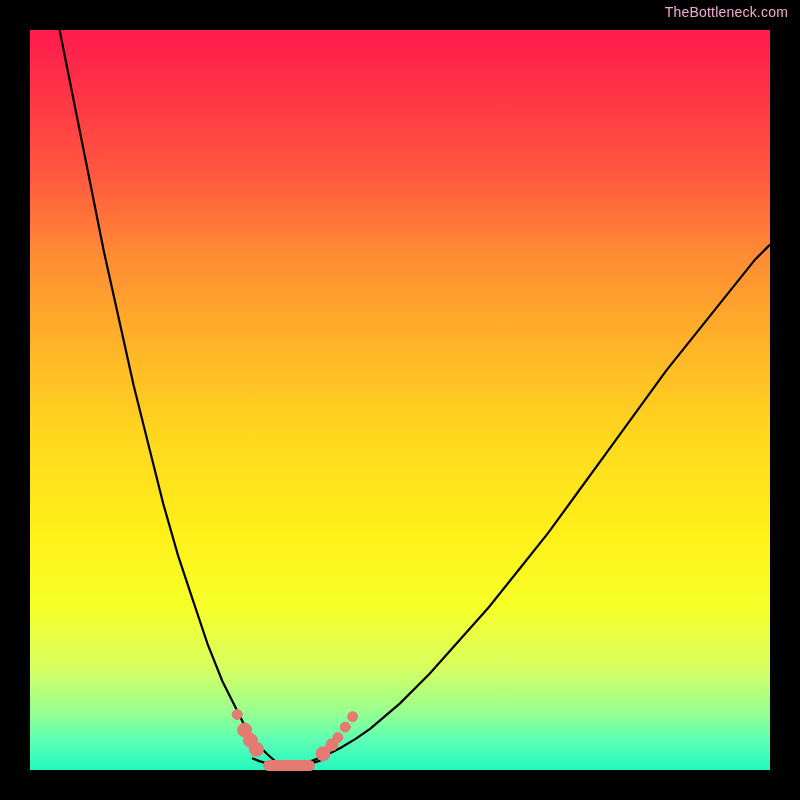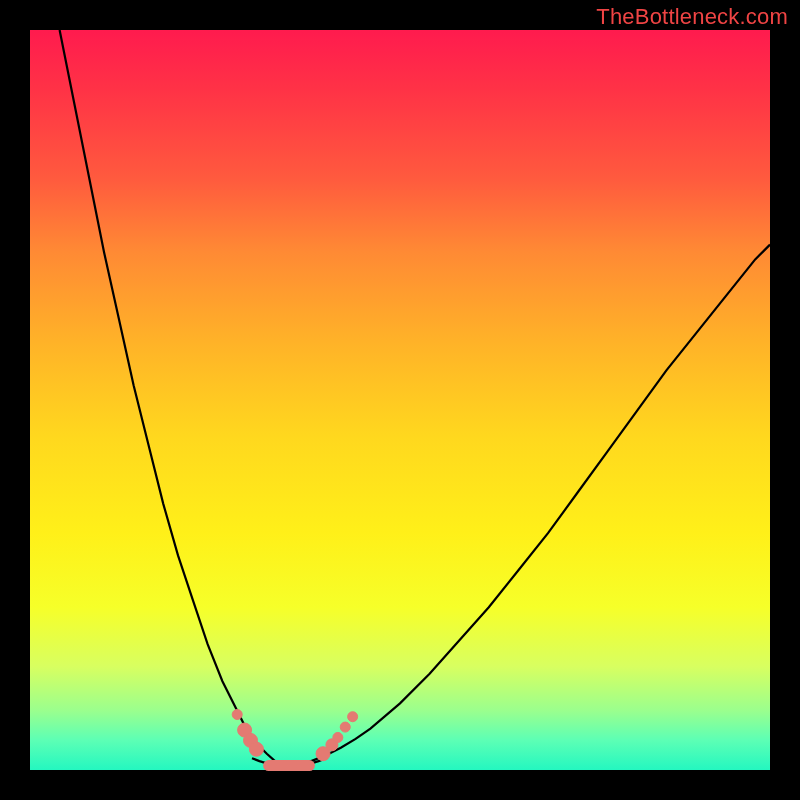--- a/index.html
+++ b/index.html
@@ -14,22 +14,22 @@
   .stage {
     position: relative;
     width: 800px;
     height: 800px;
     background: #000;
   }
   .watermark {
     position: absolute;
     top: 4px;
     right: 12px;
-    color: #ef4444;
-    font-size: 22px;
+    color: #f9a8d4;
+    font-size: 14px;
     font-weight: 400;
     letter-spacing: 0.2px;
     z-index: 10;
   }
   .plot-frame {
     position: absolute;
     left: 30px;
     top: 30px;
     width: 740px;
     height: 740px;

